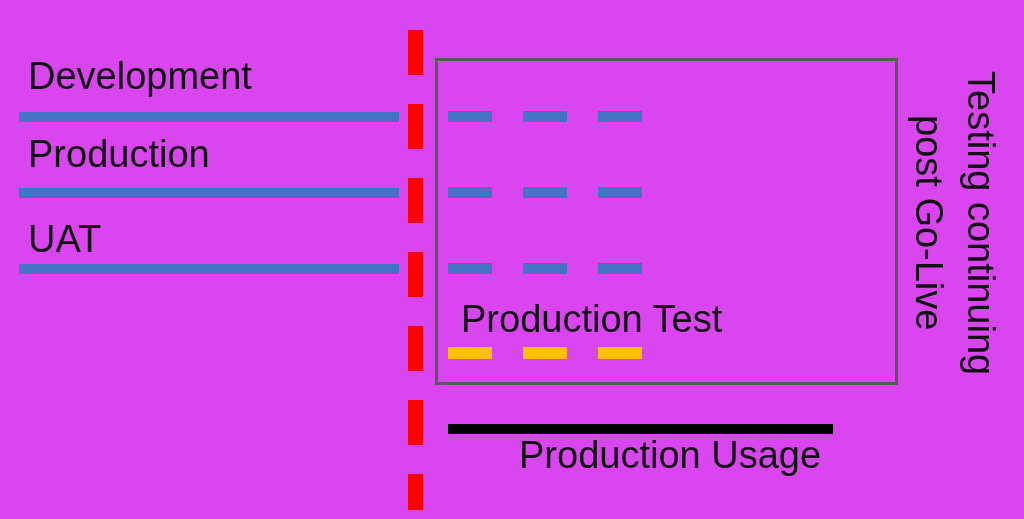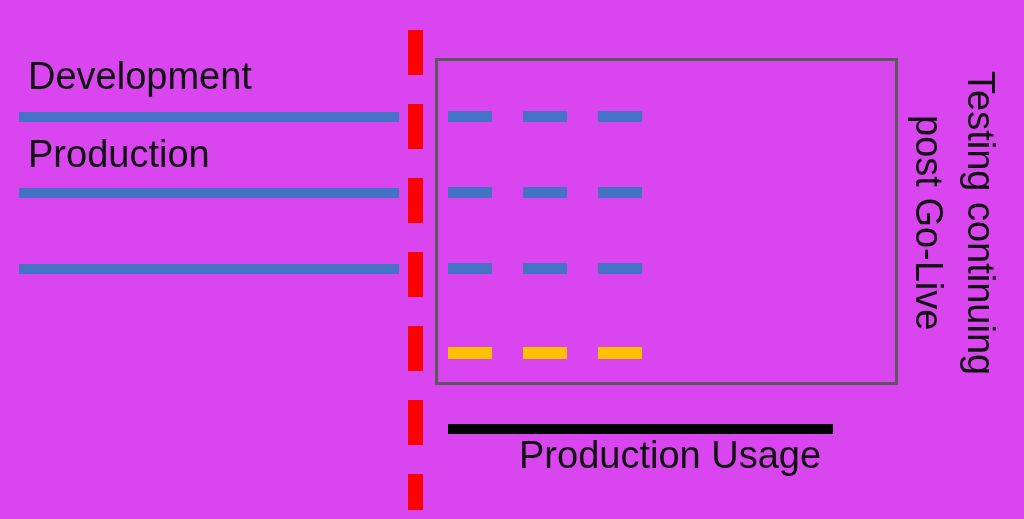--- a/index.html
+++ b/index.html
@@ -117,30 +117,32 @@
 <body>
 
 <div class="canvas">
 
   <div class="track-label" style="top:56px">Development</div>
   <div class="solid-line" style="top:112px"></div>
 
   <div class="track-label" style="top:134px">Production</div>
   <div class="solid-line" style="top:188px"></div>
 
+  <div class="track-label" style="top:219px">UAT</div>
   <div class="solid-line" style="top:264px"></div>
 
   <div class="golive-line"></div>
 
   <div class="post-box"></div>
 
   <div class="dash-row blue" style="top:111px"></div>
   <div class="dash-row blue" style="top:187px"></div>
   <div class="dash-row blue" style="top:263px"></div>
 
+  <div class="box-label">Production Test</div>
   <div class="dash-row yellow" style="top:347px"></div>
 
   <div class="rotated-caption">
     <span>Testing continuing</span>
     <span>post Go-Live</span>
   </div>
 
   <div class="usage-line"></div>
   <div class="usage-label">Production Usage</div>
 

